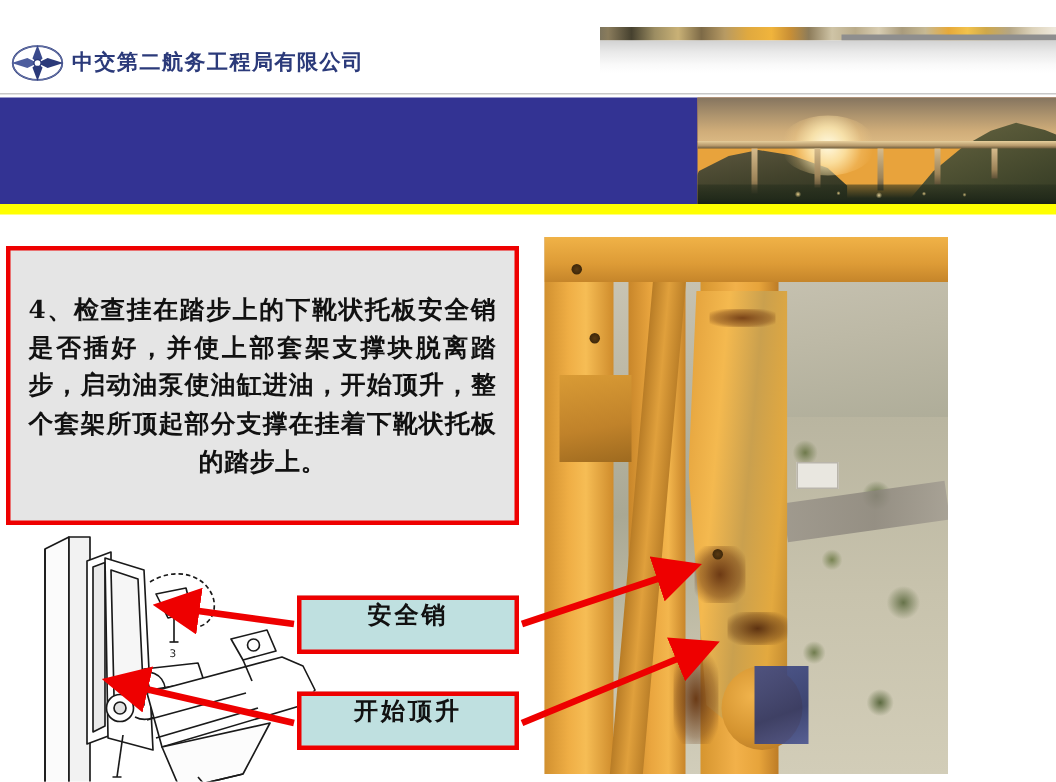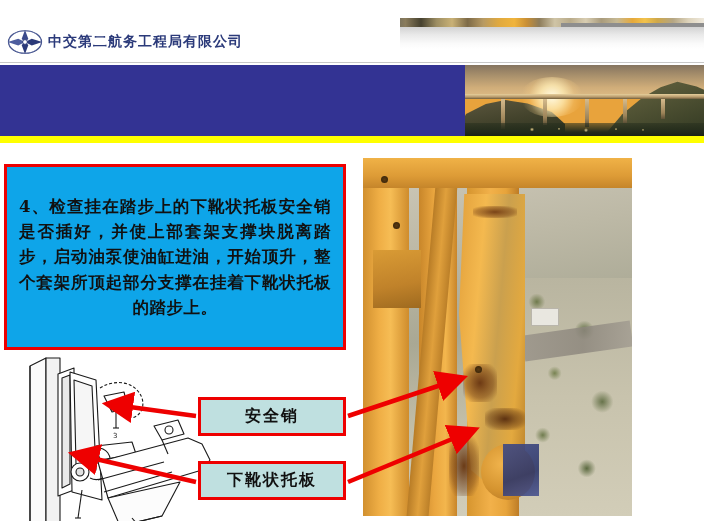--- a/index.html
+++ b/index.html
@@ -69,21 +69,21 @@
     background:radial-gradient(circle 3px at 10% 50%,rgba(255,226,150,.9),transparent 70%),
                radial-gradient(circle 2px at 28% 40%,rgba(255,226,150,.8),transparent 70%),
                radial-gradient(circle 3px at 46% 60%,rgba(255,232,170,.85),transparent 70%),
                radial-gradient(circle 2px at 66% 45%,rgba(255,226,150,.8),transparent 70%),
                radial-gradient(circle 2px at 84% 55%,rgba(255,226,150,.7),transparent 70%);}
   .yellow-strip{position:absolute;left:0;top:118px;width:704px;height:7px;background:#ffff00;}
 
   
   .textbox{
     position:absolute;left:4px;top:146px;width:342px;height:186px;
-    border:3px solid #ee0000;background:#0ea5e9;box-sizing:border-box;
+    border:3px solid #ee0000;background:#e5e5e5;box-sizing:border-box;
     display:flex;align-items:center;justify-content:center;
   }
   .textbox-inner{
     font-family:"DejaVu Serif","Liberation Serif",serif;
     font-size:16.5px;font-weight:bold;color:#111;
     line-height:1.52;text-align:justify;text-align-last:center;
     padding:4px 12px;letter-spacing:.5px;
   }
 
   
@@ -139,21 +139,21 @@
   .ph-drum{position:absolute;left:118px;top:286px;width:54px;height:56px;border-radius:50%;
     background:radial-gradient(circle at 38% 36%,#f0b34c 0%,#d4932f 55%,#a86c20 100%);}
   .ph-box{position:absolute;left:10px;top:92px;width:48px;height:58px;
     background:linear-gradient(170deg,#d99b35 0%,#c0822a 60%,#9e6a1f 100%);}
   .ph-bolt{position:absolute;width:7px;height:7px;border-radius:50%;
     background:radial-gradient(circle,#5a3a12 0%,#3a2509 80%);}
 
   
   .callout{
     position:absolute;border:3px solid #ee0000;background:#bfe0e0;
-    box-sizing:border-box;display:flex;align-items:center;justify-content:center;
+    box-sizing:border-box;display:flex;justify-content:center;
     font-family:"DejaVu Serif","Liberation Serif",serif;
     font-size:16px;font-weight:bold;color:#111;letter-spacing:2px;
   }
   .callout-1{left:198px;top:379px;width:148px;height:39px;}
   .callout-2{left:198px;top:443px;width:148px;height:39px;}
 
   .arrows{position:absolute;left:0;top:326px;width:704px;height:195px;pointer-events:none;}
 
   .bottombar{position:absolute;left:0;top:511px;width:704px;height:10px;
     background:linear-gradient(180deg,#f2f2f2 0%,#e8e8e8 100%);}
@@ -271,21 +271,21 @@
     <div class="ph-blue"></div>
     <div class="ph-bolt" style="left:18px;top:18px;"></div>
     <div class="ph-bolt" style="left:30px;top:64px;"></div>
     <div class="ph-bolt" style="left:112px;top:208px;"></div>
   </div>
 
   <div class="callout callout-1">
     <span>安全销</span>
   </div>
   <div class="callout callout-2">
-    <span>下靴状托板</span>
+    <span>开始顶升</span>
   </div>
 
   <div class="arrows">
     <svg viewBox="0 0 704 195" width="704" height="195">
       <defs>
         <marker id="ah" markerWidth="7" markerHeight="7" refX="5.6" refY="3.5" orient="auto">
           <path d="M0,0 L7,3.5 L0,7 Z" fill="#ee0000"></path>
         </marker>
       </defs>
 

